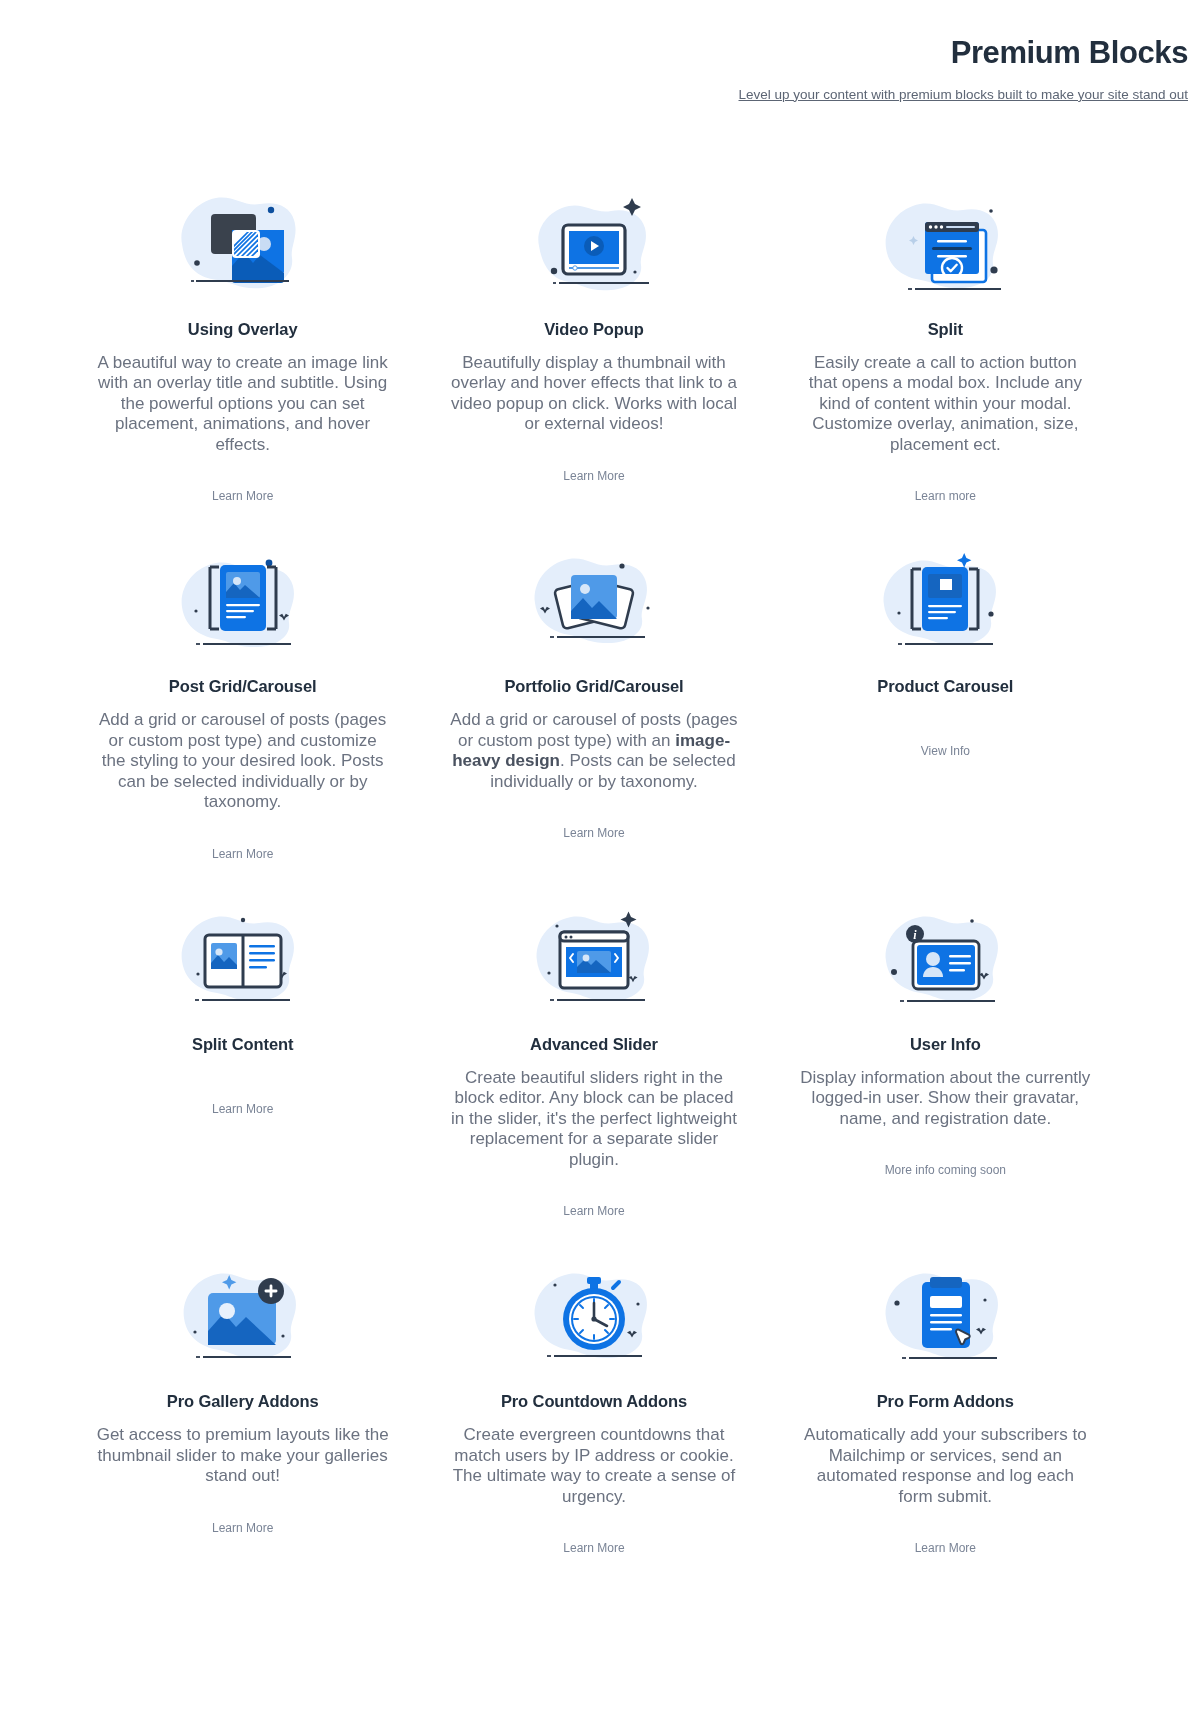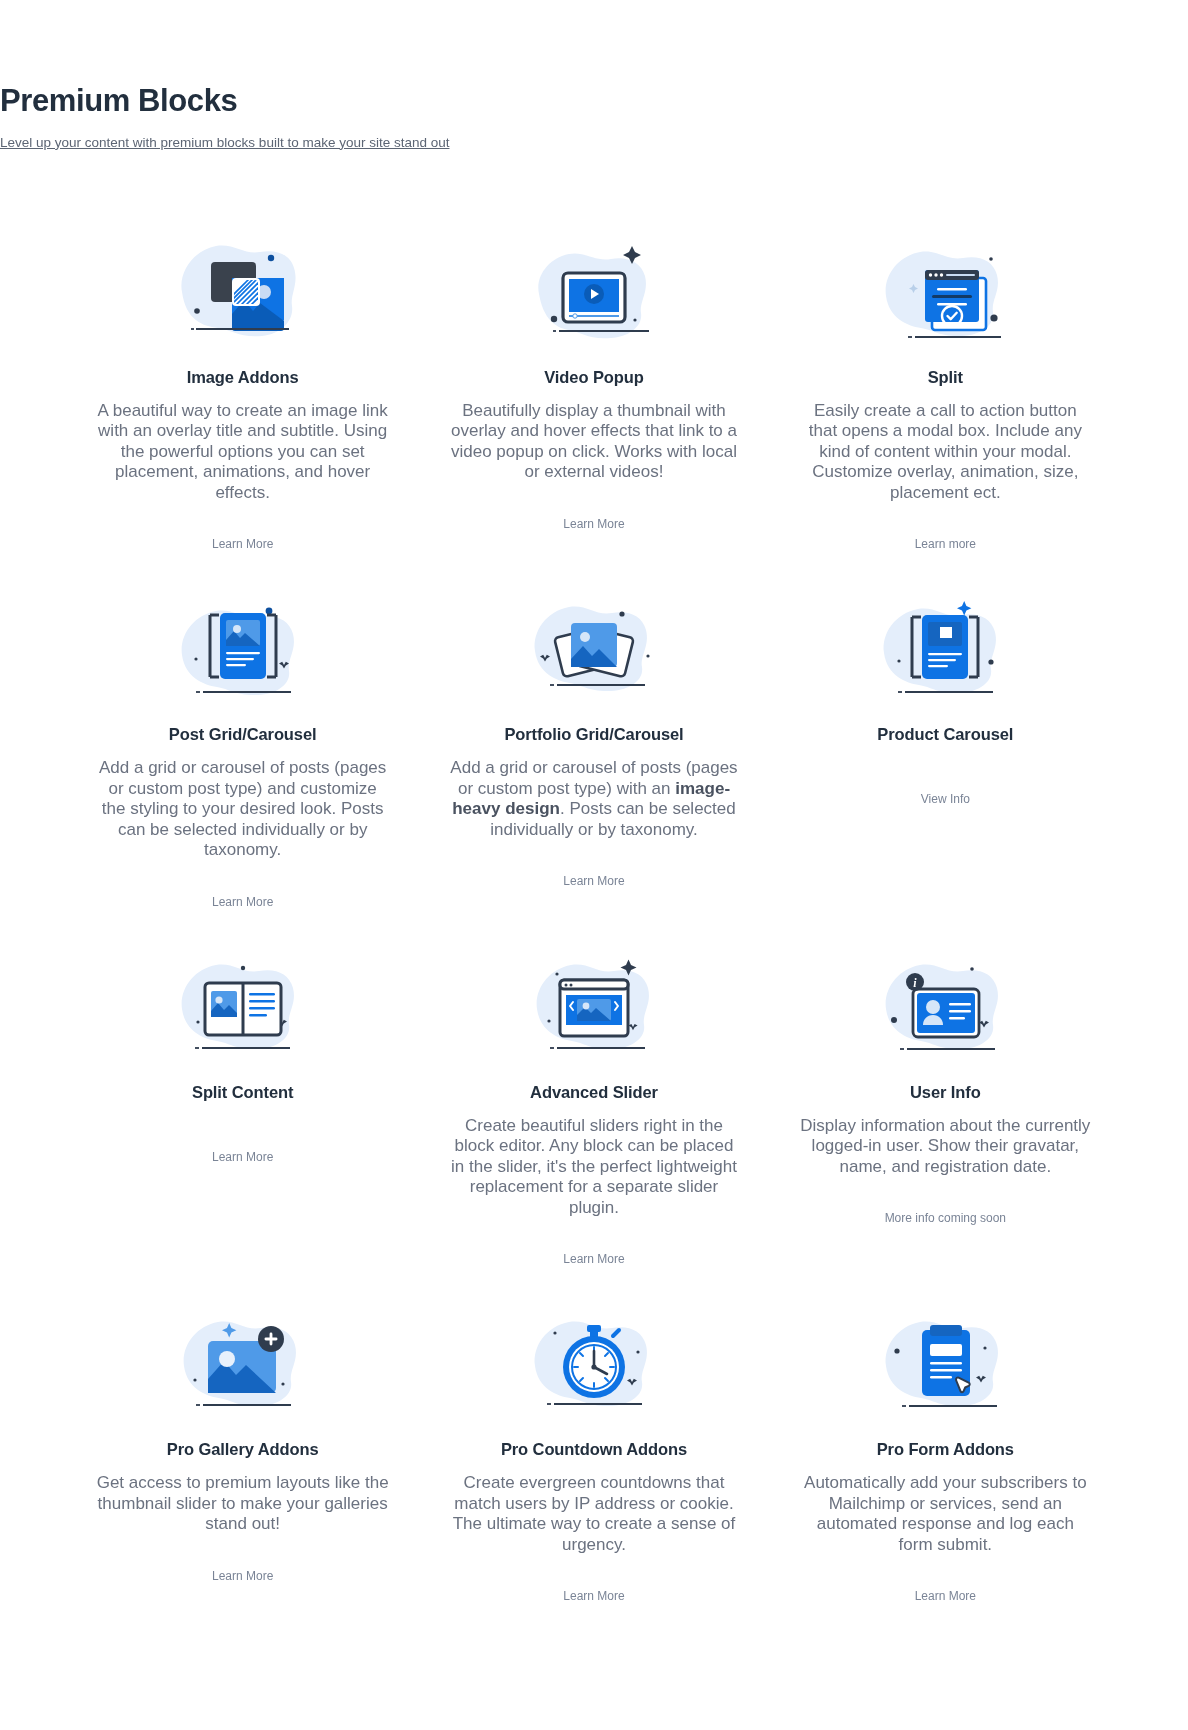--- a/index.html
+++ b/index.html
@@ -4,21 +4,21 @@
 <style>
   * { box-sizing: border-box; margin: 0; padding: 0; }
   html, body {
     width: 1188px;
     background: #ffffff;
     font-family: "Liberation Sans", sans-serif;
     -webkit-font-smoothing: antialiased;
   }
   body { padding-bottom: 60px; }
 
-  .page-header { text-align: left; padding-top: 34px; margin-top: 48px; }
+  .page-header { text-align: right; padding-top: 34px; }
   .page-title {
     font-size: 31px;
     font-weight: bold;
     color: #222f3e;
     letter-spacing: -0.4px;
     line-height: 1.25;
   }
   .page-subtitle {
     margin-top: 14px;
     font-size: 13.5px;
@@ -109,21 +109,21 @@
       <line x1="85" y1="76" x2="115" y2="46"></line>
       <line x1="90" y1="76" x2="120" y2="46"></line>
       <line x1="66" y1="76" x2="96" y2="46"></line>
       <line x1="62" y1="76" x2="92" y2="46"></line>
     </g>
   </g>
   <line x1="38" y1="97" x2="131" y2="97" stroke="#2f3c4e" stroke-width="1.8"></line>
   <line x1="33" y1="97" x2="36" y2="97" stroke="#2f3c4e" stroke-width="1.8"></line>
 </svg>
       </div>
-      <div class="card-title">Image Addons</div>
+      <div class="card-title">Using Overlay</div>
       <div class="card-desc">A beautiful way to create an image link with an overlay title and subtitle. Using the powerful options you can set placement, animations, and hover effects.</div>
       <a class="card-link" href="#">Learn More</a>
     </div>
     <div class="card">
       <div class="icon-wrap">
         <svg id="tpl-video-popup-icon" viewBox="0 0 170 118" xmlns="http://www.w3.org/2000/svg">
   <path d="M30 62c-4-18 10-36 30-40 16-3 26 8 42 5 16-3 30 3 34 17 4 16-6 26-4 37 2 13-12 24-30 25-22 2-30-6-42-8-14-2-26-12-30-36z" fill="#e4eefb"></path>
   <path d="M120 20l3-6 3 6 6 3-6 3-3 6-3-6-6-3z" fill="#2f3c4e"></path>
   <circle cx="45" cy="87" r="3.2" fill="#2f3c4e"></circle>
   <circle cx="126" cy="88" r="1.6" fill="#2f3c4e"></circle>

